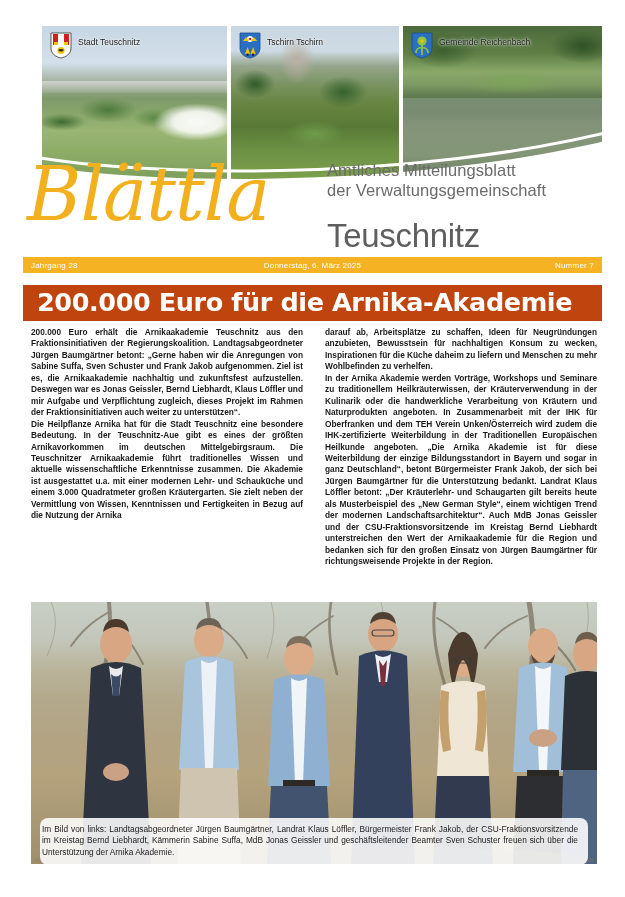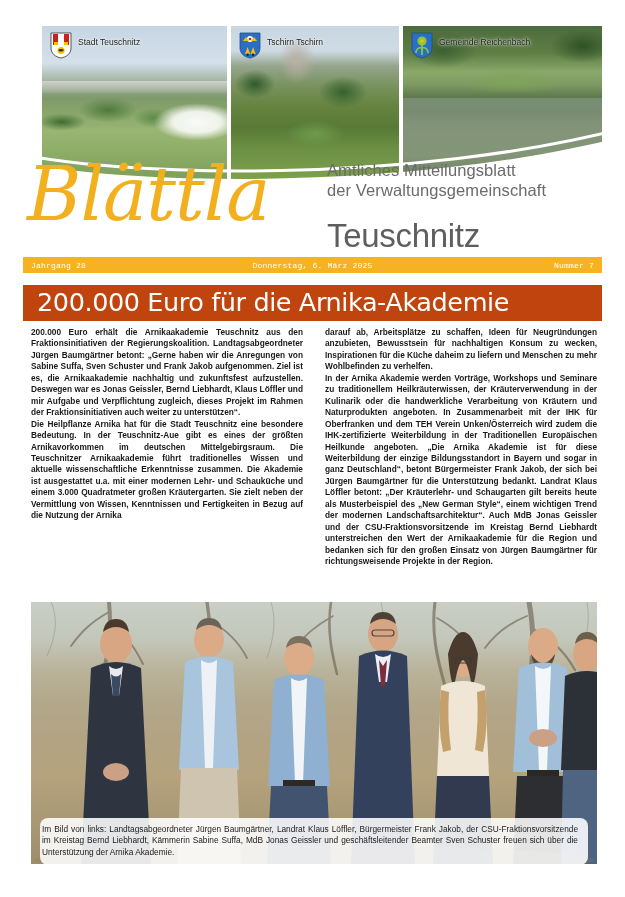--- a/index.html
+++ b/index.html
@@ -197,21 +197,21 @@
     width: 579px;
     height: 16px;
     background: #F5B323;
     display: flex;
     align-items: center;
     z-index: 7;
   }
   .info-bar span {
     font-size: 8px;
     color: #ffffff;
-    font-family: Liberation Mono, monospace;
+    font-family: Liberation Sans, sans-serif;
     letter-spacing: 0.2px;
   }
   .info-left  { margin-left: 8px; }
   .info-mid   { position: absolute; left: 0; right: 0; text-align: center; }
   .info-right { margin-left: auto; margin-right: 8px; }
 
   
   .headline-band {
     position: absolute;
     left: 23px;
@@ -219,21 +219,21 @@
     width: 579px;
     height: 36px;
     background: #C0440E;
     display: flex;
     align-items: center;
     z-index: 7;
   }
   .headline-band h1 {
     margin: 0 0 0 14px;
     font-family: "DejaVu Sans", sans-serif;
-    font-weight: normal;
+    font-weight: bold;
     font-size: 25.5px;
     line-height: 1;
     color: #ffffff;
     letter-spacing: -0.4px;
   }
 
   
   .article {
     position: absolute;
     left: 31px;

